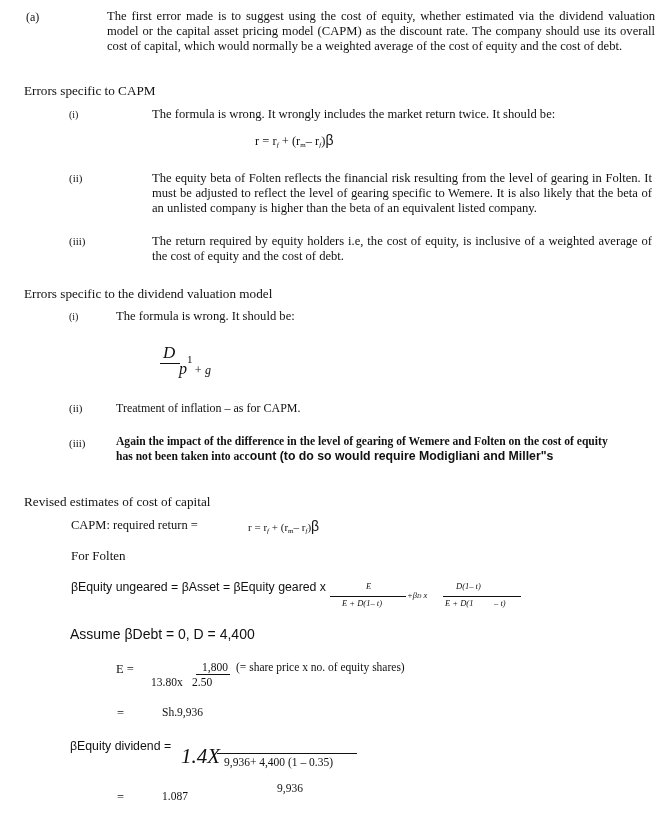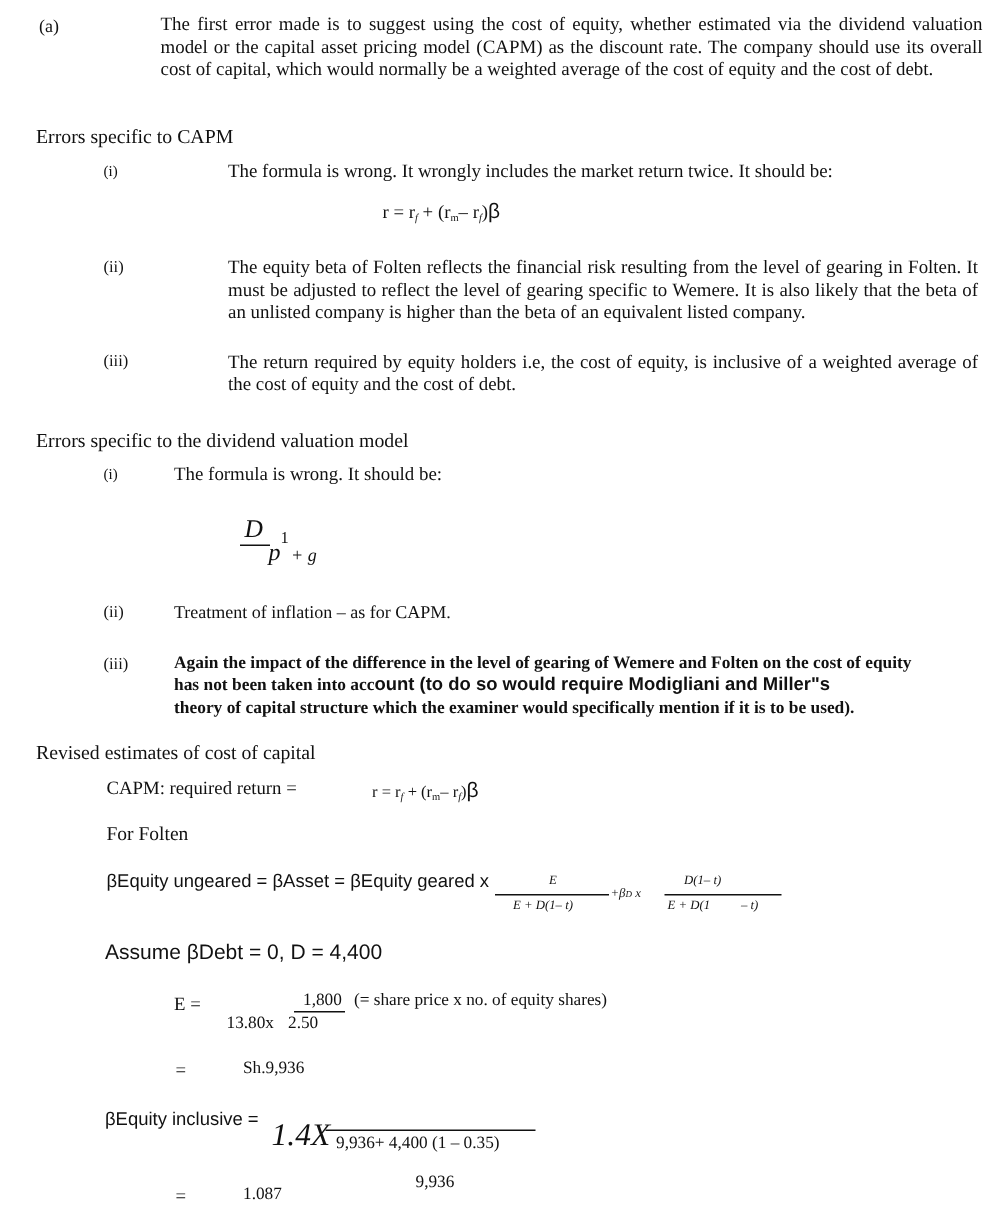--- a/index.html
+++ b/index.html
@@ -52,21 +52,20 @@
   <span class="abs it" style="left:19px; top:17px; font-size:16px;">p</span>
   <span class="abs it" style="left:34px; top:20px; font-size:12px;">+ g</span>
 </div>
 
 <div class="abs label" style="left:69px; top:402px; font-size:11px;">(ii)</div>
 <div class="abs" style="left:116px; top:401px; font-size:12px;">Treatment of inflation – as for CAPM.</div>
 
 <div class="abs label" style="left:69px; top:437px; font-size:11px;">(iii)</div>
 <div class="abs" style="left:116px; top:434px; width:500px; font-size:11.6px; line-height:15px;font-weight:bold;">
   <span>Again the impact of the difference in the level of gearing of Wemere and Folten on the cost of equity has not been taken into acc</span><span class="sans" style="font-size:12.3px;">ount (to do so would require Modigliani and Miller"s</span><br>
-  <span>theory of capital structure which the examiner would specifically mention if it is to be used).</span>
 </div>
 
 <div class="abs heading" style="left:24px; top:494px;">Revised estimates of cost of capital</div>
 
 <div class="abs" style="left:71px; top:518px; font-size:12.5px;">CAPM: required return =</div>
 <div class="abs" style="left:248px; top:518px; font-size:11px; white-space:nowrap;">
   <span>r</span>
   <span>=</span>
   <span>r</span><span class="sub it">f</span>
   <span>+</span>
@@ -92,20 +91,20 @@
 <div class="abs" style="left:116px; top:662px; font-size:12.5px;">E =</div>
 <div class="abs" style="left:202px; top:661px; font-size:11.5px;">1,800</div>
 <div class="frac-line" style="left:196px; top:674px; width:34px;"></div>
 <div class="abs" style="left:151px; top:676px; font-size:11.5px;">13.80x</div>
 <div class="abs" style="left:192px; top:676px; font-size:11.5px;">2.50</div>
 <div class="abs" style="left:236px; top:661px; font-size:11.5px;">(= share price x no. of equity shares)</div>
 
 <div class="abs" style="left:117px; top:706px; font-size:12.5px;">=</div>
 <div class="abs" style="left:162px; top:706px; font-size:11.5px;">Sh.9,936</div>
 
-<div class="abs sans" style="left:70px; top:739px; font-size:12.3px;">βEquity inclusive = </div>
+<div class="abs sans" style="left:70px; top:739px; font-size:12.3px;">βEquity dividend = </div>
 <div class="abs it" style="left:181px; top:744px; font-size:21px;text-align:right;">1.4X</div>
 <div class="abs" style="left:277px; top:738px; font-size:11.5px;margin-top:44px;">9,936</div>
 <div class="frac-line" style="left:217px; top:753px; width:140px;"></div>
 <div class="abs" style="left:224px; top:756px; font-size:11.5px;">9,936+ 4,400 (1 – 0.35)</div>
 
 <div class="abs" style="left:117px; top:790px; font-size:12.5px;">=</div>
 <div class="abs" style="left:162px; top:790px; font-size:11.5px;">1.087</div>
 
 </body></html>

